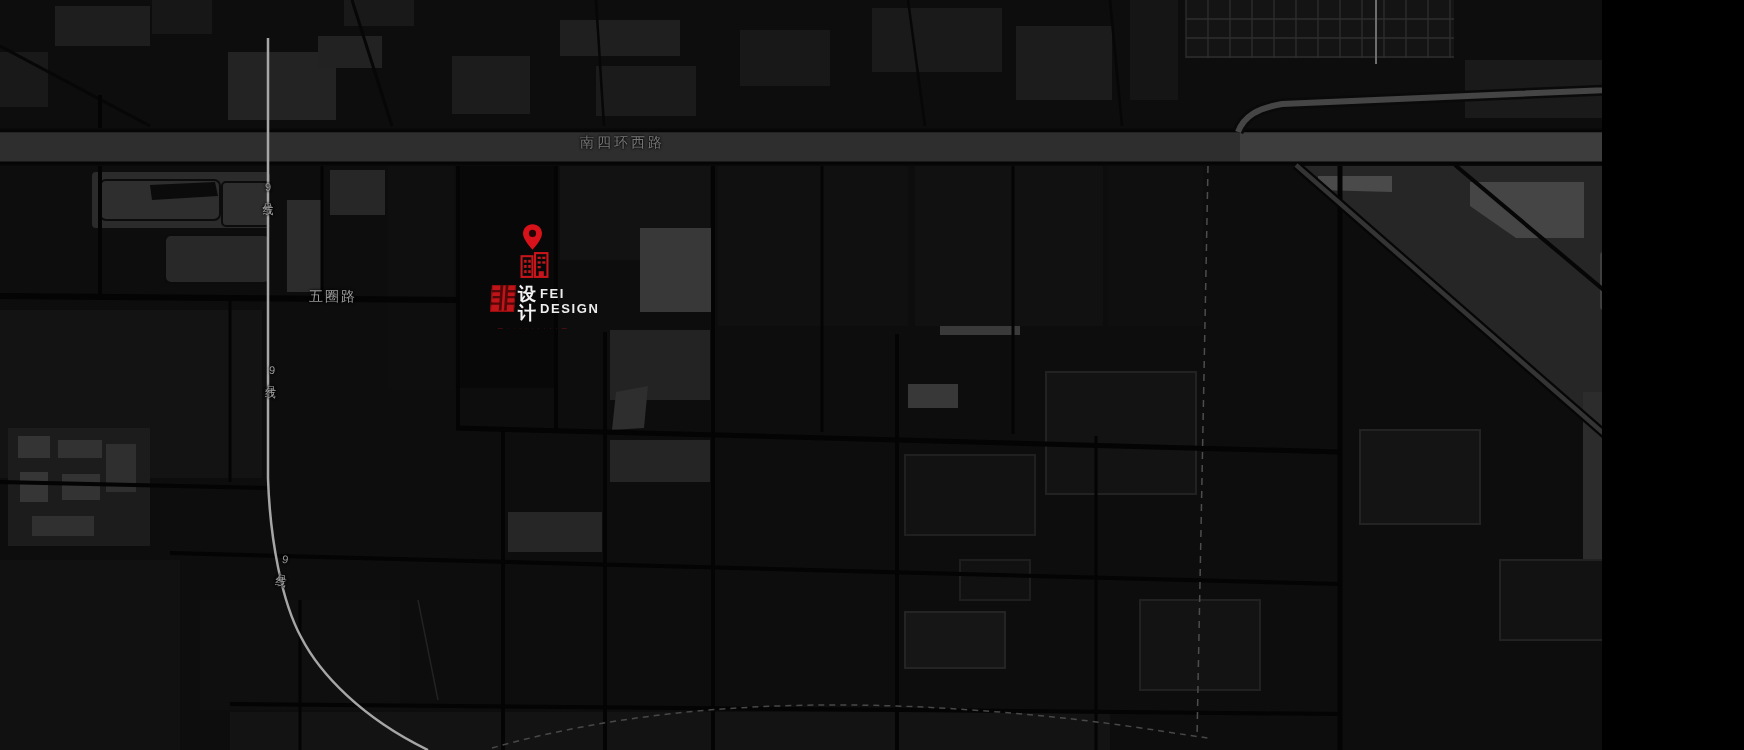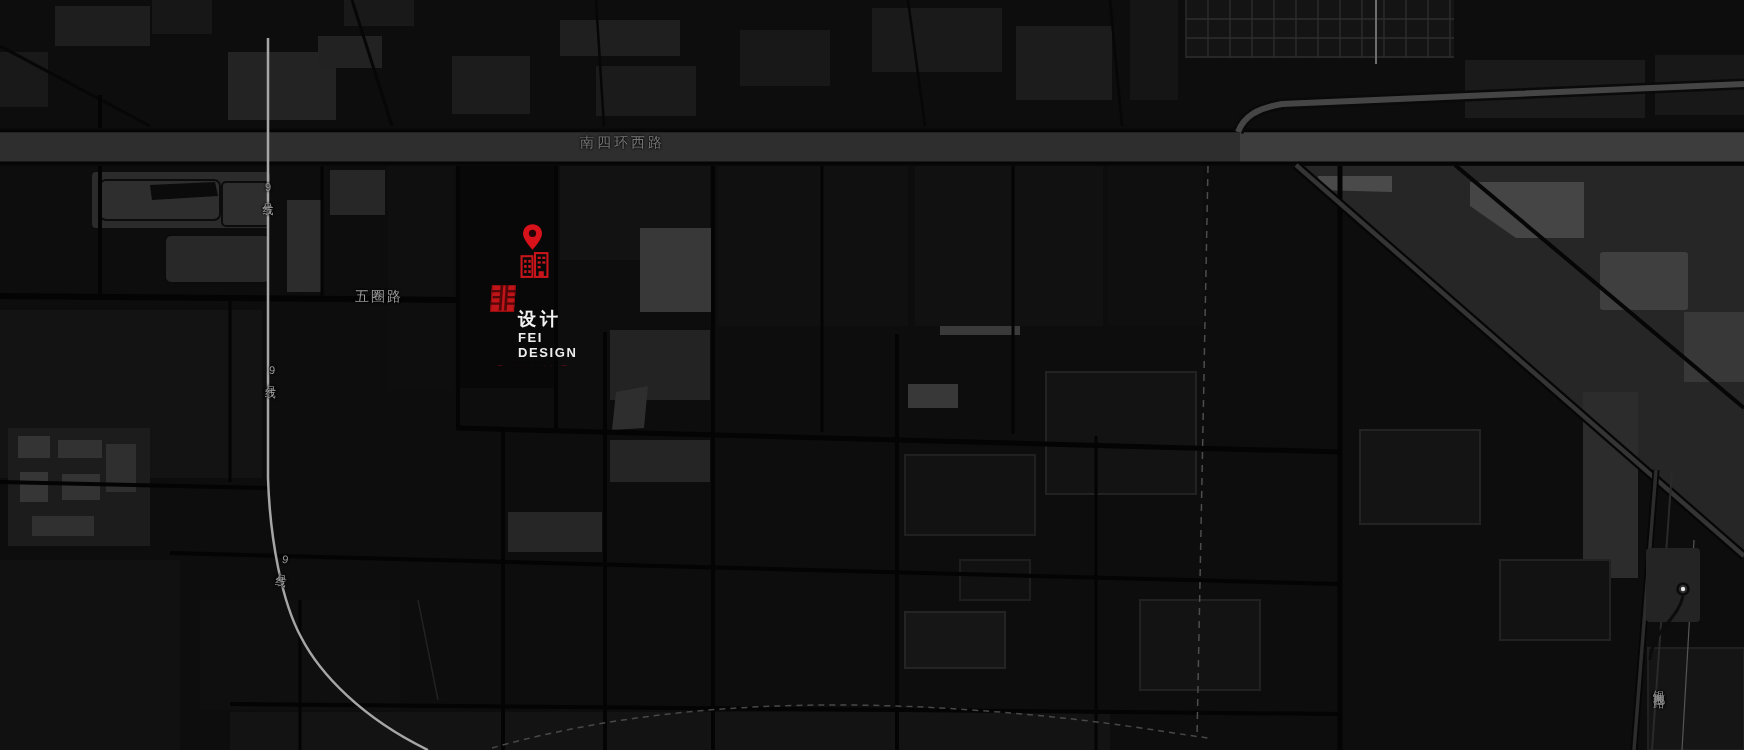--- a/index.html
+++ b/index.html
@@ -1,37 +1,37 @@
 <!DOCTYPE html>
 <html><head>
 <meta charset="utf-8">
 <style>
   html,body{margin:0;padding:0;background:#000;}
   #stage{
-    position:relative;width:1744px;height:750px;overflow:hidden;
+    position:relative;width:1602px;height:750px;overflow:hidden;
     background:#0d0d0d;font-family:"Liberation Sans",sans-serif;
   }
   #map-svg{position:absolute;left:0;top:0;width:1744px;height:750px;display:block;}
   .lbl{position:absolute;white-space:nowrap;text-shadow:0 0 3px #000,0 0 2px #000;user-select:none;}
   .lbl-ring{left:580px;top:134px;font-size:14px;letter-spacing:3px;color:#787878;}
-  .lbl-wuquan{left:309px;top:288px;font-size:14px;letter-spacing:2px;color:#9b9b9b;margin-left:46px;}
+  .lbl-wuquan{left:309px;top:288px;font-size:14px;letter-spacing:2px;color:#9b9b9b;}
   .lbl-v{writing-mode:vertical-rl;text-orientation:upright;font-size:11px;color:#9a9a9a;letter-spacing:1px;line-height:13px;}
   .lbl-m1{left:261px;top:181px;}
   .lbl-m2{left:265px;top:364px;transform:rotate(4deg);}
   .lbl-m3{left:278px;top:553px;transform:rotate(11deg);}
   .lbl-yindi{left:1650px;top:681px;writing-mode:vertical-rl;text-orientation:upright;
     font-size:12px;color:#8a8a8a;letter-spacing:2px;}
   .pin-wrap{position:absolute;left:523px;top:224px;width:19px;height:26px;}
   .bld-wrap{position:absolute;left:520px;top:251px;width:29px;height:28px;}
   .logo{position:absolute;left:491px;top:285px;width:84px;}
   .logo-row{display:flex;align-items:flex-start;}
   .logo-seal{width:24px;height:27px;background:#bf1418;color:rgba(15,0,0,.62);
     font-size:26px;font-weight:bold;line-height:26px;text-align:center;overflow:hidden;
     flex:0 0 auto;transform:skewX(-4deg);box-shadow:0 0 0 1px rgba(120,8,10,.6) inset;}
-  .logo-txt{margin-left:3px;display:flex;flex-direction:column;margin-top:25px;}
+  .logo-txt{margin-left:3px;display:flex;flex-direction:row;}
   .logo-cn{font-size:18px;font-weight:bold;color:#f2f2f2;letter-spacing:4px;line-height:19px;}
   .logo-en{font-size:13px;font-weight:bold;color:#ededed;letter-spacing:1.6px;margin-top:1px;}
   .logo-tag{margin-top:2px;width:84px;text-align:center;font-size:5px;line-height:6px;
     color:#a01015;letter-spacing:1.5px;white-space:nowrap;overflow:hidden;}
 </style>
 </head>
 <body>
 
 <div id="stage">
 

